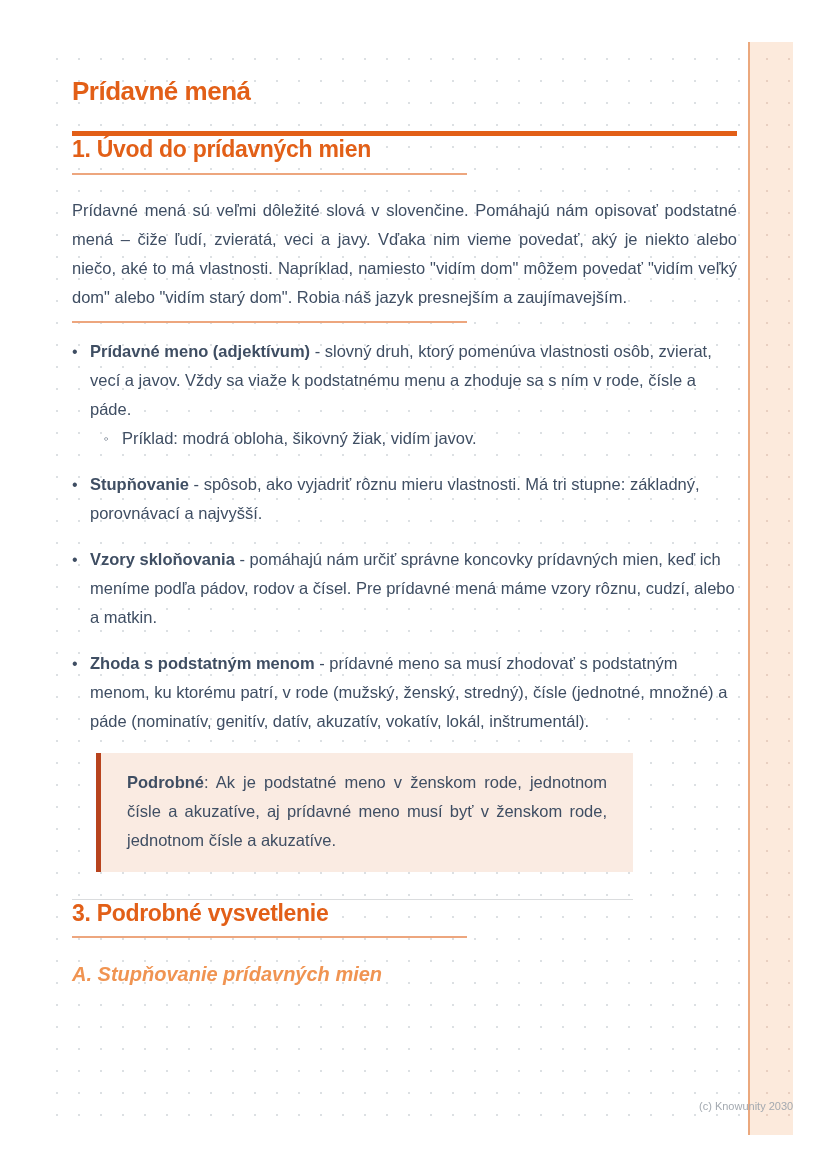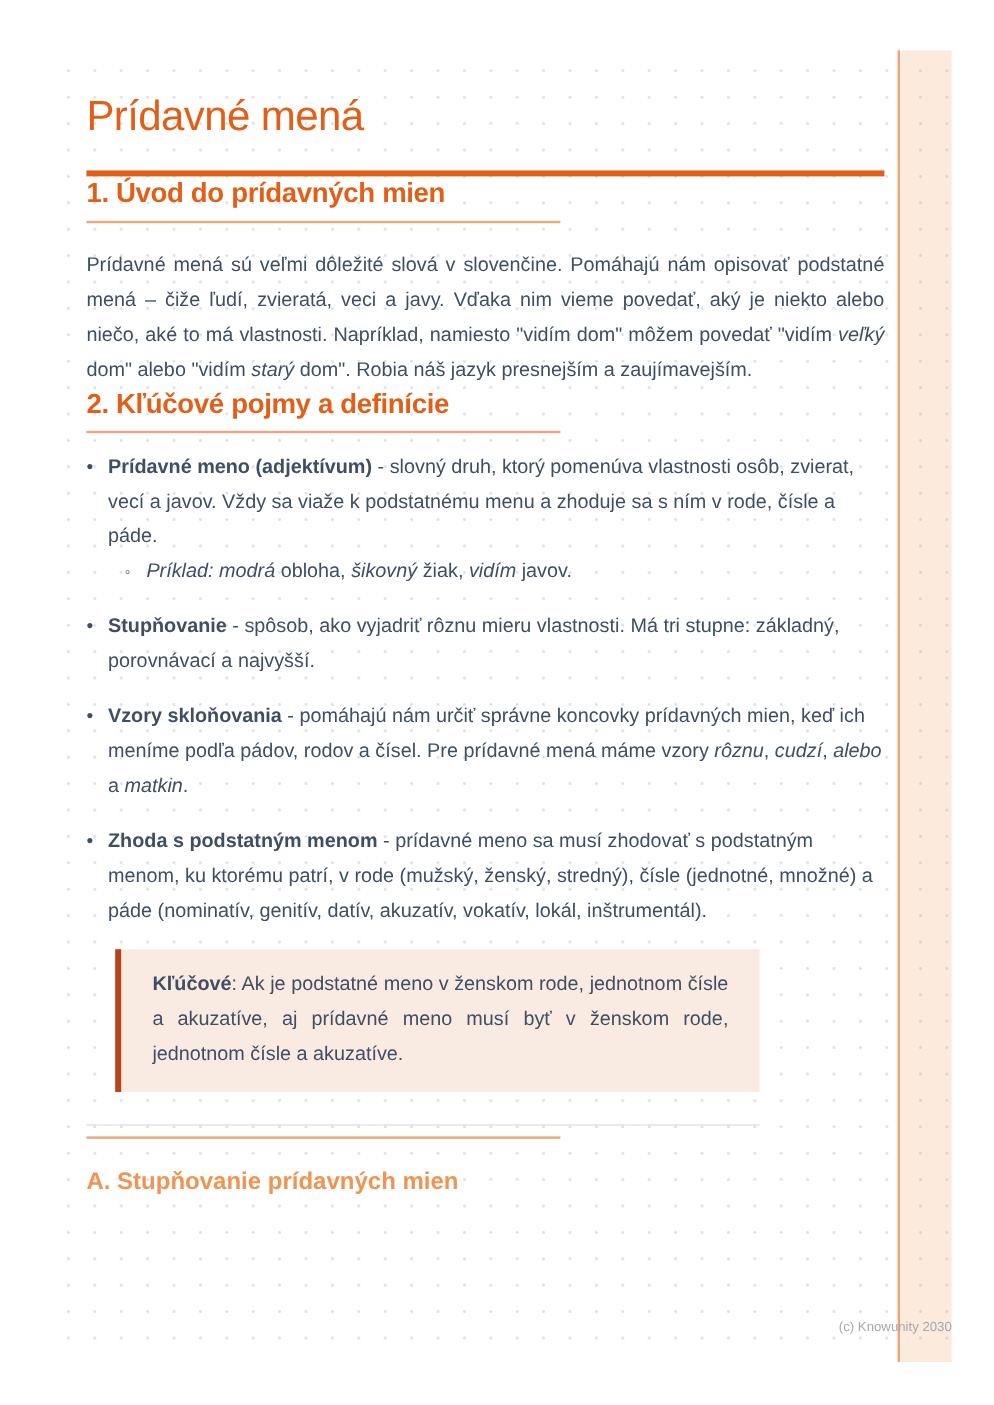--- a/index.html
+++ b/index.html
@@ -22,21 +22,21 @@
     background-size:22px 22px;background-position:6px 6px;
     border-left:2px solid #eba87d;box-sizing:border-box;
     z-index:1;
   }
   .content{
     position:relative;z-index:2;
     padding:0 56px 0 32px; 
     color:#3f4e63;
   }
   h1.doc-title{
-    margin:34px 0 0 0;font-size:35px;line-height:1.2;font-weight:400;
+    margin:34px 0 0 0;font-size:26px;line-height:1.2;font-weight:700;
     color:#e25f17;letter-spacing:-0.5px;
   }
   .title-rule{height:5px;background:#e25f17;margin-top:24px;border:none;}
   h2.section-heading{
     margin:0;font-size:23px;line-height:1.2;font-weight:700;color:#e25f17;
     letter-spacing:-0.3px;
   }
   .h2-1{margin-top:37px;}
   .h2-2{margin-top:45px;}
   .h2-3{margin-top:39px;}
@@ -46,31 +46,31 @@
     text-align:justify;
   }
   .key-list{margin:14px 0 0 0;padding:0;list-style:none;}
   .key-list > li{display:flex;margin:0 0 17px 0;font-size:16.5px;line-height:29px;}
   .bullet-marker{flex:0 0 18px;text-align:left;font-size:16px;}
   .li-body{flex:1;}
   .term{font-weight:700;text-align:right;}
   .sub-list{margin:0;padding:0;list-style:none;}
   .sub-list li{display:flex;margin-left:14px;font-size:16.5px;line-height:29px;}
   .sub-marker{flex:0 0 18px;font-size:13px;line-height:29px;}
-  .it{font-style:italic;}
+  .it{}
   .callout{
     margin:8px 0 0 24px;width:537px;box-sizing:border-box;
     background:#faebe2;border-left:5px solid #b8431d;
     padding:15px 26px 17px 26px;
     font-size:16.5px;line-height:29px;text-align:justify;
   }
   .callout .term{font-weight:700;}
   .soft-divider{height:1px;background:#dadcde;width:561px;margin-top:27px;border:none;}
   h3.subsection-heading{
-    margin:24px 0 0 0;font-size:20px;line-height:1.2;font-weight:700;color:#f09452;
+    margin:24px 0 0 0;font-size:20px;line-height:1.2;font-weight:700;color:#f09452;font-style:italic;
   }
   .footer-credit{
     position:absolute;left:659px;top:1058px;z-index:3;
     font-size:11px;color:#a3a9b0;white-space:nowrap;
   }
 </style>
 </head>
 <body>
 
 <div class="page">
@@ -79,21 +79,20 @@
   <div class="content">
 
     <h1 class="doc-title">Prídavné mená</h1>
     <div class="title-rule"></div>
 
     <h2 class="section-heading h2-1">1. Úvod do prídavných mien</h2>
     <div class="heading-underline"></div>
 
     <p class="intro"><span>Prídavné mená sú veľmi dôležité slová v slovenčine. Pomáhajú nám opisovať podstatné mená – čiže ľudí, zvieratá, veci a javy. Vďaka nim vieme povedať, aký je niekto alebo niečo, aké to má vlastnosti. Napríklad, namiesto "vidím dom" môžem povedať "vidím </span><span class="it">veľký</span><span> dom" alebo "vidím </span><span class="it">starý</span><span> dom". Robia náš jazyk presnejším a zaujímavejším.</span></p>
 
-    <h2 class="section-heading h2-2">2. Kľúčové pojmy a definície</h2>
     <div class="heading-underline"></div>
 
     <ul class="key-list">
 
       <li>
         <span class="bullet-marker">•</span>
         <div class="li-body">
           <span class="term">Prídavné meno (adjektívum)</span><span> - slovný druh, ktorý pomenúva vlastnosti osôb, zvierat, vecí a javov. Vždy sa viaže k podstatnému menu a zhoduje sa s ním v rode, čísle a páde.</span>
           <ul class="sub-list">
             <li>
@@ -121,25 +120,26 @@
       <li>
         <span class="bullet-marker">•</span>
         <div class="li-body">
           <span class="term">Zhoda s podstatným menom</span><span> - prídavné meno sa musí zhodovať s podstatným menom, ku ktorému patrí, v rode (mužský, ženský, stredný), čísle (jednotné, množné) a páde (nominatív, genitív, datív, akuzatív, vokatív, lokál, inštrumentál).</span>
         </div>
       </li>
 
     </ul>
 
     <div class="callout">
-      <span class="term">Kľúčové</span><span>: Ak je podstatné meno v ženskom rode, jednotnom čísle a akuzatíve, aj prídavné meno musí byť v ženskom rode, jednotnom čísle a akuzatíve.</span>
+      <span class="term">Podrobné</span><span>: Ak je podstatné meno v ženskom rode, jednotnom čísle a akuzatíve, aj prídavné meno musí byť v ženskom rode, jednotnom čísle a akuzatíve.</span>
     </div>
 
     <div class="soft-divider"></div>
 
+    <h2 class="section-heading h2-3">3. Podrobné vysvetlenie</h2>
     <div class="heading-underline"></div>
 
     <h3 class="subsection-heading">A. Stupňovanie prídavných mien</h3>
 
   </div>
 
   <div class="footer-credit">(c) Knowunity 2030</div>
 </div>
 
 </body></html>

